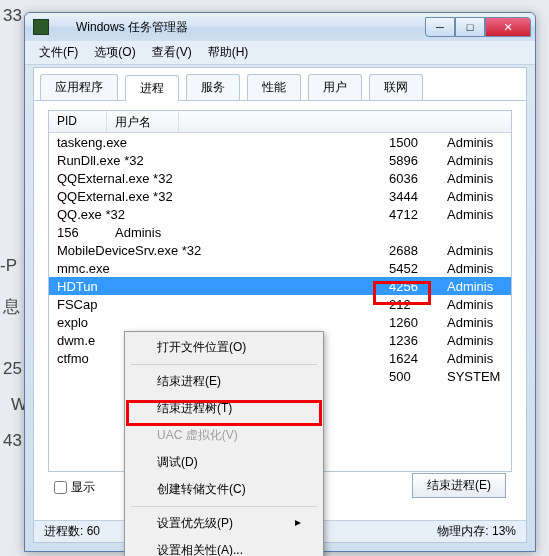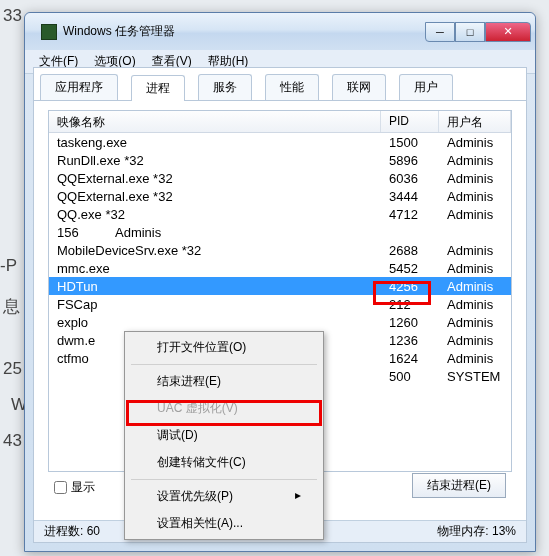--- a/index.html
+++ b/index.html
@@ -9,40 +9,41 @@
   position: absolute;
   left: 24px; top: 12px;
   width: 512px; height: 540px;
   background: linear-gradient(to bottom, #dde8f4, #cfdff0);
   border: 1px solid #5a7ca8;
   border-radius: 6px 6px 0 0;
   box-shadow: 0 2px 12px rgba(0,0,0,0.3);
 }
 
 .titlebar {
-  height: 37px;
+  height: 28px;
   display: flex;
   align-items: center;
-  padding: 0 4px 0 16px;
+  padding: 0 4px 0 8px;
   background: linear-gradient(to bottom, #eaf2fb 0%, #d6e5f5 45%, #c4d8ef 55%, #d0e0f2 100%);
   border-radius: 6px 6px 0 0;
+  gap: 21px;
 }
 .titlebar .icon { width: 16px; height: 16px; background: #2a5a2a; margin-right: 6px; border: 1px solid #1a3a1a; }
 .titlebar .title { font-size: 12px; color: #000; flex: 1; }
 .winbtns { display: flex; gap: 0; margin-left: auto; }
 .winbtn { width: 30px; height: 20px; border: 1px solid #6a8ab0; background: linear-gradient(to bottom,#eef5fc,#c8dcf0); display: flex; align-items: center; justify-content: center; font-size: 11px; cursor: pointer; }
 .winbtn.close { width: 46px; background: linear-gradient(to bottom,#e68,#c23); color: #fff; border-radius: 0 4px 0 0; }
 .winbtn.min { border-radius: 0 0 0 4px; }
 
 .menubar { height: 24px; display: flex; align-items: center; padding: 0 6px; font-size: 12px; background: #e6eef8; border-bottom: 1px solid #c0d0e0; }
 .menubar span { padding: 2px 8px; cursor: pointer; }
 
 .client { position: absolute; left: 8px; right: 8px; top: 54px; bottom: 8px; background: #fff; border: 1px solid #b8c8da; }
 
-.tabs { display: flex; padding: 6px 6px 0 6px; gap: 11px; font-size: 12px; border-bottom: 1px solid #b8c8da; }
+.tabs { display: flex; padding: 6px 6px 0 6px; gap: 5px; font-size: 12px; border-bottom: 1px solid #b8c8da; }
 .tab { padding: 4px 14px; border: 1px solid #b8c8da; border-bottom: none; background: #f4f8fc; cursor: pointer; margin-right: 2px; border-radius: 3px 3px 0 0; }
 .tab.active { background: #fff; position: relative; top: 1px; }
 
 .list-wrap { position: absolute; left: 14px; right: 14px; top: 42px; bottom: 70px; border: 1px solid #b8c8da; overflow: hidden; background: #fff; }
 .list-head { display: flex; height: 22px; background: linear-gradient(#fdfdfe,#eef2f7); border-bottom: 1px solid #cfd8e4; font-size: 12px; }
 .col { padding: 3px 8px; border-right: 1px solid #d7dfe9; white-space: nowrap; overflow: hidden; }
 .c-name { flex: 1; }
 .c-pid { width: 58px; text-align: left; }
 .c-user { width: 72px; }
 .list-body { font-family: "Courier New", monospace; font-size: 13px; }
@@ -104,27 +105,26 @@
     <span>帮助(H)</span>
   </div>
 
   <div class="client">
 
     <div class="tabs">
       <div class="tab">应用程序</div>
       <div class="tab active">进程</div>
       <div class="tab">服务</div>
       <div class="tab">性能</div>
+      <div class="tab">用户</div>
       <div class="tab">联网</div>
-      <div class="tab">用户</div>
     </div>
 
     <div class="list-wrap">
       <div class="list-head">
-        <div class="col c-name">映像名称</div>
         <div class="col c-pid">PID</div>
         <div class="col c-user">用户名</div>
       </div>
       <div class="list-body" id="list-body">
           <div class="row">
             <div class="col c-name">taskeng.exe</div>
             <div class="col c-pid">1500</div>
             <div class="col c-user">Adminis</div>
           </div>
           <div class="row">
@@ -206,20 +206,21 @@
       <span style="margin-left:auto"><span>物理内存:</span> <span>13%</span></span>
     </div>
 
   </div>
 </div>
 
 <div class="ctxmenu">
   <div class="mi">打开文件位置(O)</div>
   <div class="sep"></div>
   <div class="mi">结束进程(E)</div>
+  <div class="mi">结束进程树(T)</div>
   <div class="mi disabled">UAC 虚拟化(V)</div>
   <div class="mi">调试(D)</div>
   <div class="mi">创建转储文件(C)</div>
   <div class="sep"></div>
   <div class="mi"><span>设置优先级(P)</span><span style="float:right">▸</span></div>
   <div class="mi">设置相关性(A)...</div>
 </div>
 
 <div class="hl-ctx" style="left:126px;top:400px;width:196px;height:26px"></div>
 

